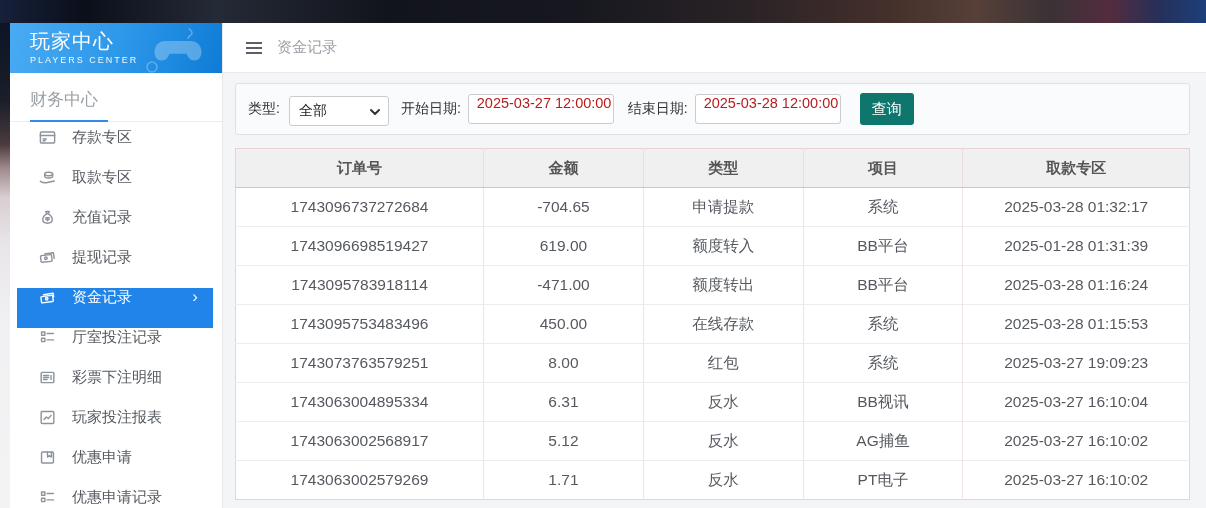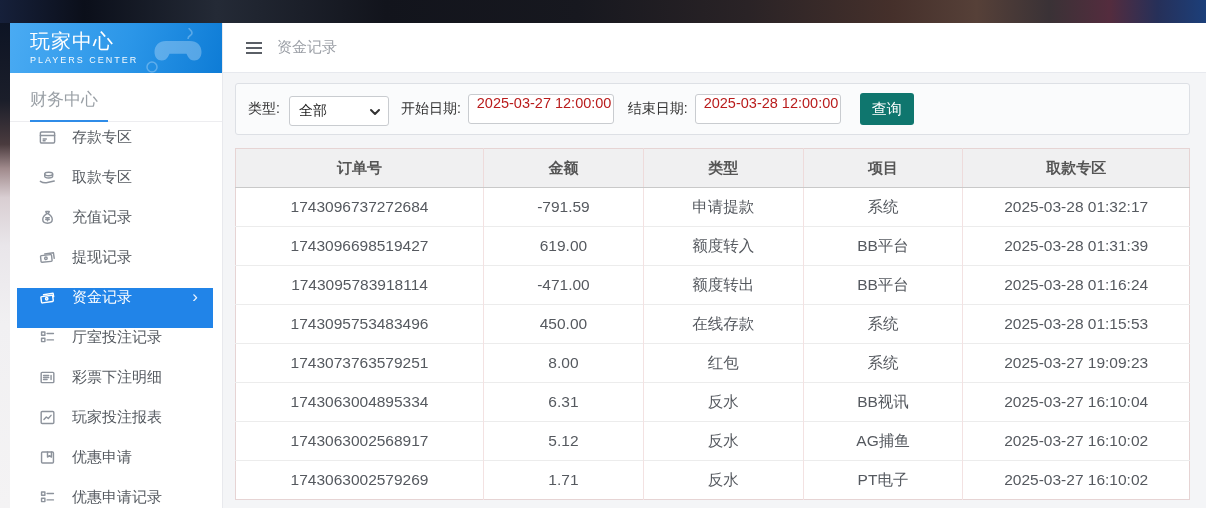--- a/index.html
+++ b/index.html
@@ -256,31 +256,31 @@
                 <th>订单号</th>
                 <th>金额</th>
                 <th>类型</th>
                 <th>项目</th>
                 <th>取款专区</th>
               </tr>
             </thead>
           <tbody id="tbody">
               <tr>
                 <td>1743096737272684</td>
-                <td>-791.59</td>
+                <td>-704.65</td>
                 <td>申请提款</td>
                 <td>系统</td>
                 <td>2025-03-28 01:32:17</td>
               </tr>
               <tr>
                 <td>1743096698519427</td>
                 <td>619.00</td>
                 <td>额度转入</td>
                 <td>BB平台</td>
-                <td>2025-03-28 01:31:39</td>
+                <td>2025-01-28 01:31:39</td>
               </tr>
               <tr>
                 <td>1743095783918114</td>
                 <td>-471.00</td>
                 <td>额度转出</td>
                 <td>BB平台</td>
                 <td>2025-03-28 01:16:24</td>
               </tr>
               <tr>
                 <td>1743095753483496</td>

